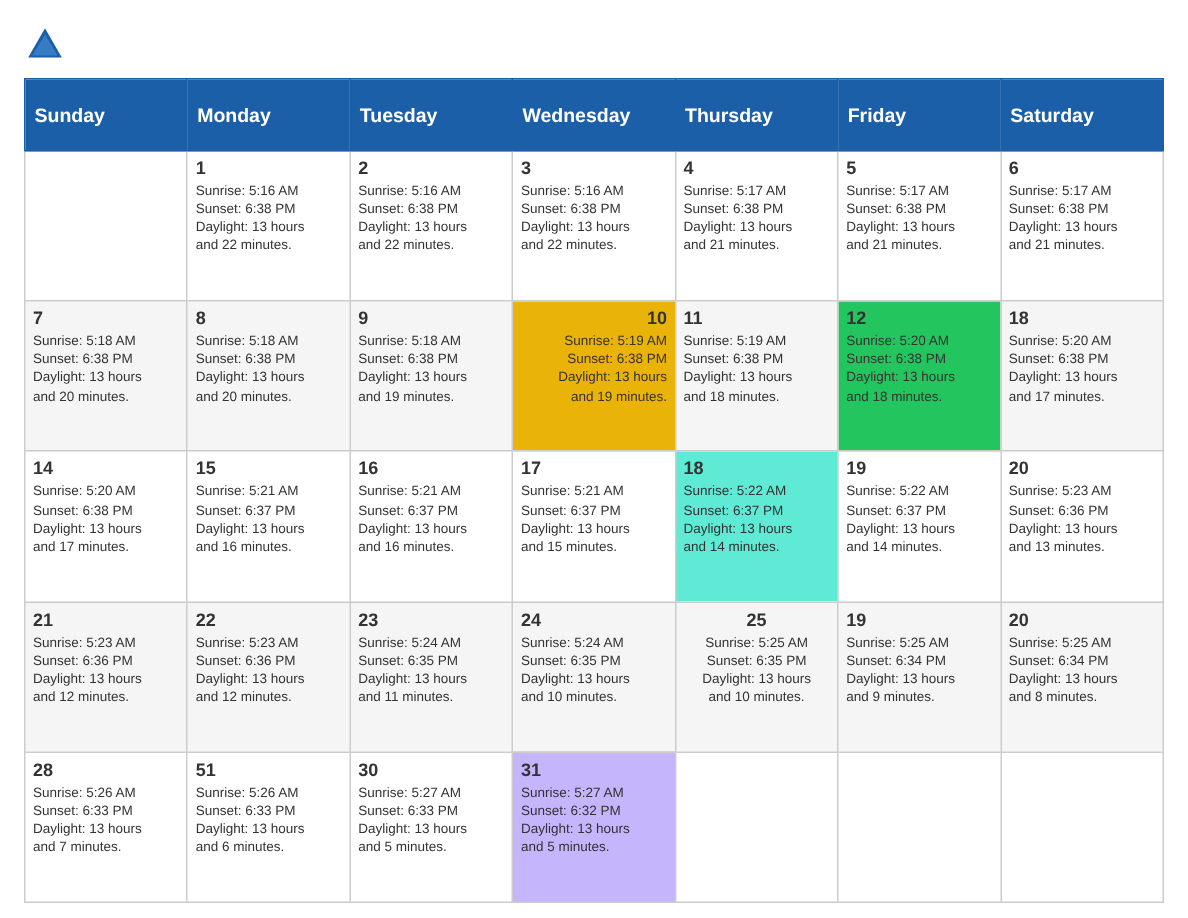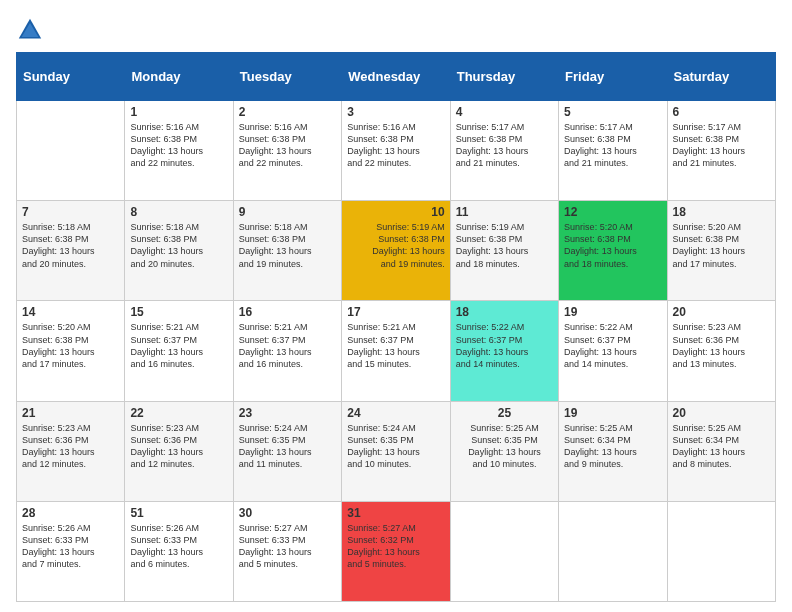--- a/index.html
+++ b/index.html
@@ -355,21 +355,21 @@
 Daylight: 13 hours
 and 6 minutes.</div>
           </td>
           <td style="background-color: rgb(255, 255, 255);">
             <span class="day-num">30</span>
             <div class="day-info" style="white-space: pre-line;">Sunrise: 5:27 AM
 Sunset: 6:33 PM
 Daylight: 13 hours
 and 5 minutes.</div>
           </td>
-          <td style="background-color: #ef4444;">
+          <td style="background-color: #c4b5fd;">
             <span class="day-num">31</span>
             <div class="day-info" style="white-space: pre-line;">Sunrise: 5:27 AM
 Sunset: 6:32 PM
 Daylight: 13 hours
 and 5 minutes.</div>
           </td>
           <td class="empty-cell"></td>
           <td class="empty-cell"></td>
           <td class="empty-cell"></td>
         </tr>

